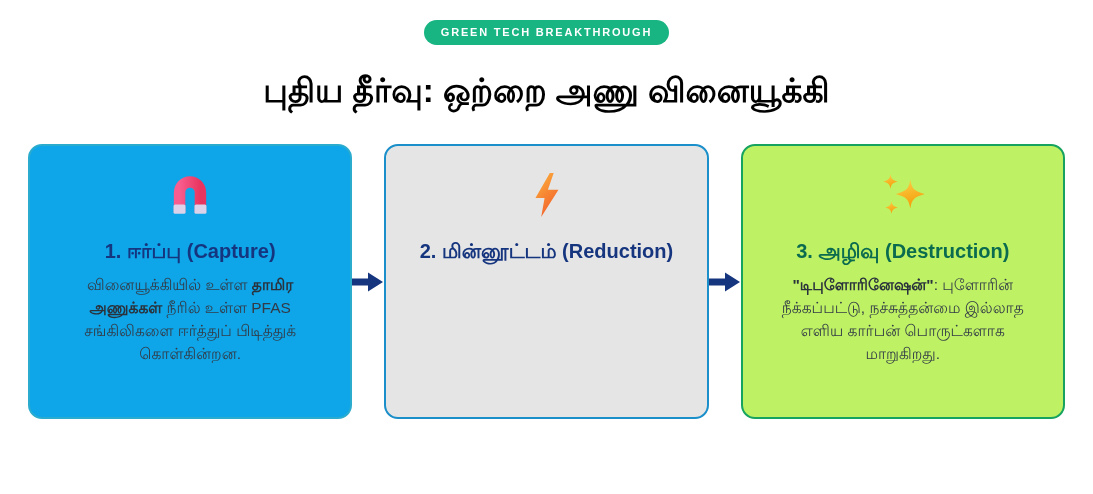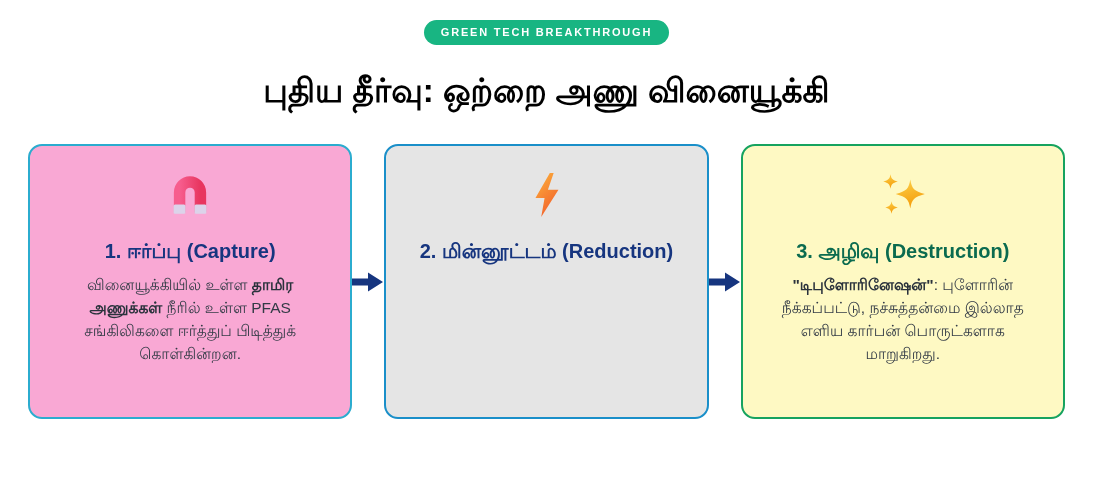--- a/index.html
+++ b/index.html
@@ -43,23 +43,23 @@
     margin-top: 33px;
     padding: 0 28px;
   }
   .card {
     width: 330px;
     min-height: 275px;
     border-radius: 14px;
     padding: 22px 20px;
     text-align: center;
   }
-  .card-1 { background: #f9a8d4; border: 2px solid #2baccf; }
+  .card-1 { background: #0ea5e9; border: 2px solid #2baccf; }
   .card-2 { background: #e5e5e5; border: 2px solid #1a8fc9; }
-  .card-3 { background: #fef9c3; border: 2px solid #16a35f; }
+  .card-3 { background: #bef264; border: 2px solid #16a35f; }
   .card-icon {
     height: 54px;
     display: flex;
     align-items: center;
     justify-content: center;
   }
   .card-title {
     font-size: 20px;
     font-weight: bold;
     line-height: 1.3;

